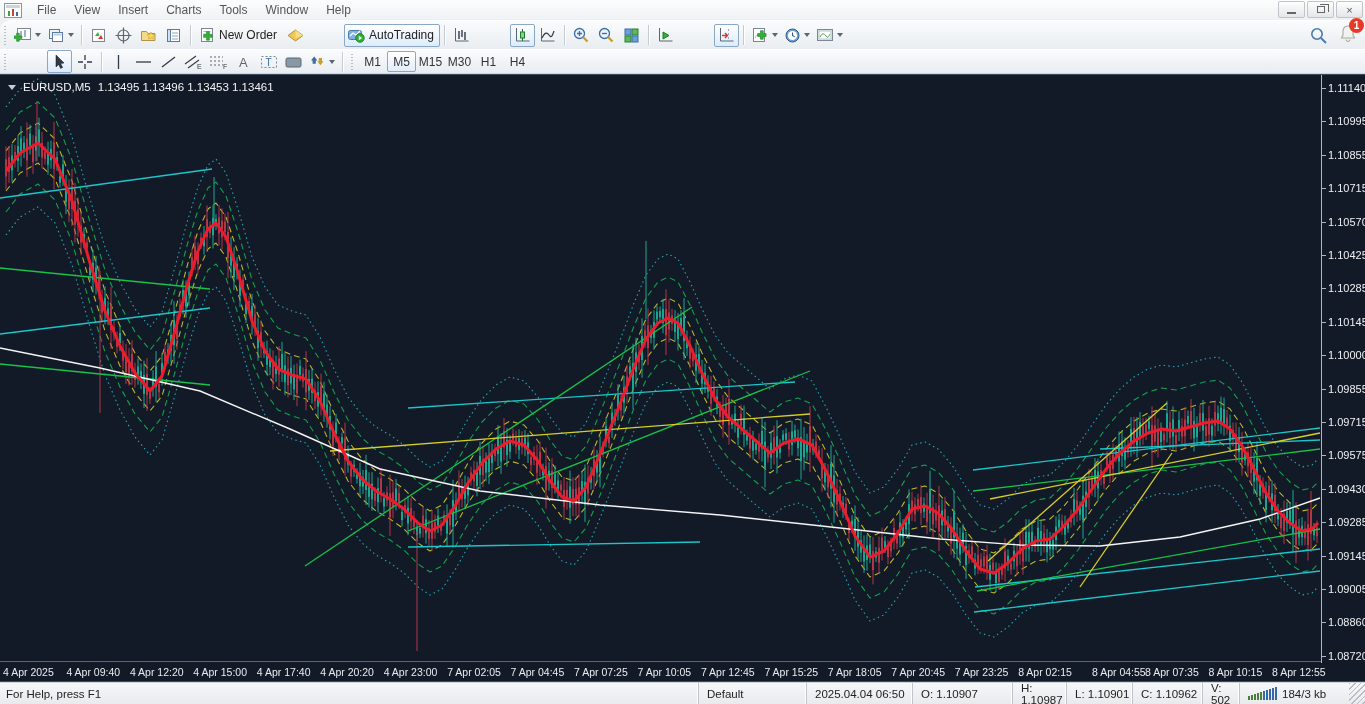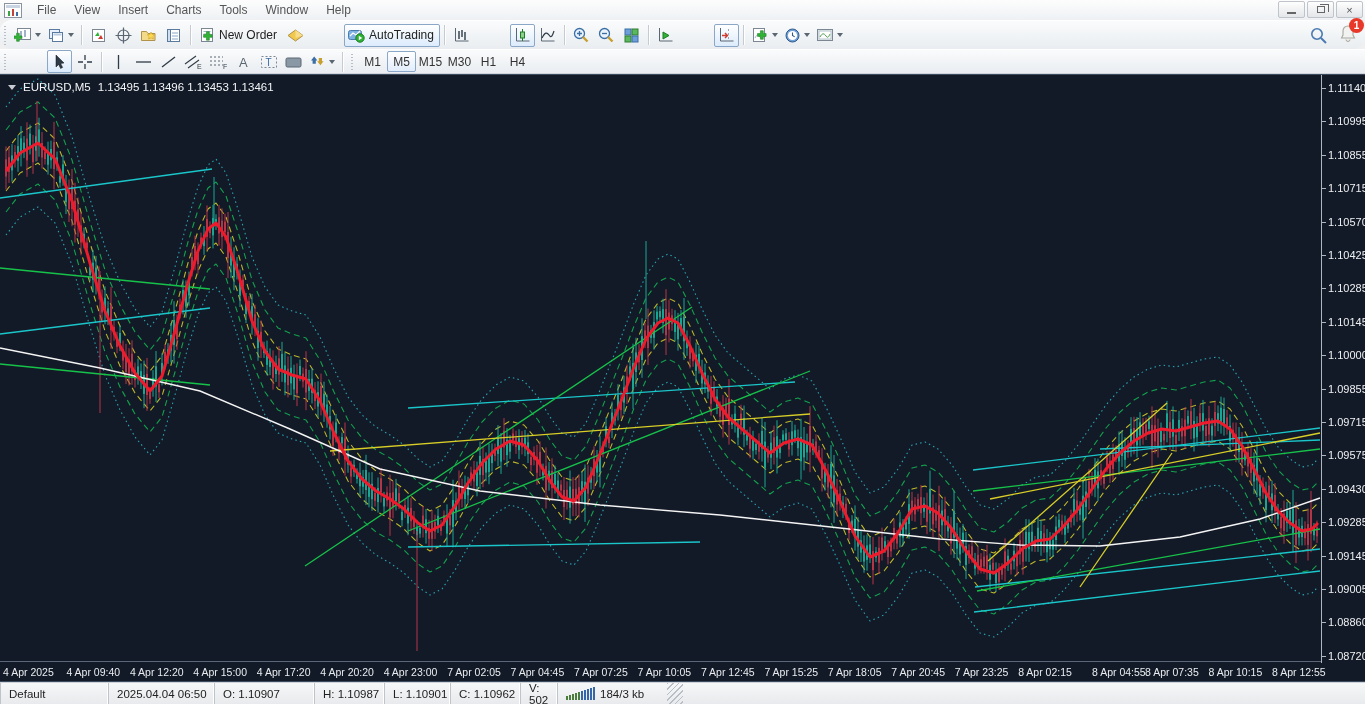--- a/index.html
+++ b/index.html
@@ -1266,51 +1266,52 @@
       <div class="ptick" style="top: 474.6px;">1.09145</div>
       <div class="ptick" style="top: 508px;">1.09005</div>
       <div class="ptick" style="top: 541.4px;">1.08860</div>
       <div class="ptick" style="top: 574.8px;">1.08720</div>
     </div>
   <div class="time-axis">
       <div class="ttick" style="left: 3px;">4 Apr 2025</div>
       <div class="ttick" style="left: 66.45px;">4 Apr 09:40</div>
       <div class="ttick" style="left: 129.9px;">4 Apr 12:20</div>
       <div class="ttick" style="left: 193.35px;">4 Apr 15:00</div>
-      <div class="ttick" style="left: 256.8px;">4 Apr 17:20</div>
+      <div class="ttick" style="left: 256.8px;">4 Apr 17:40</div>
       <div class="ttick" style="left: 320.25px;">4 Apr 20:20</div>
       <div class="ttick" style="left: 383.7px;">4 Apr 23:00</div>
       <div class="ttick" style="left: 447.15px;">7 Apr 02:05</div>
       <div class="ttick" style="left: 510.6px;">7 Apr 04:45</div>
       <div class="ttick" style="left: 574.05px;">7 Apr 07:25</div>
       <div class="ttick" style="left: 637.5px;">7 Apr 10:05</div>
       <div class="ttick" style="left: 700.95px;">7 Apr 12:45</div>
       <div class="ttick" style="left: 764.4px;">7 Apr 15:25</div>
       <div class="ttick" style="left: 827.85px;">7 Apr 18:05</div>
       <div class="ttick" style="left: 891.3px;">7 Apr 20:45</div>
       <div class="ttick" style="left: 954.75px;">7 Apr 23:25</div>
       <div class="ttick" style="left: 1018.2px;">8 Apr 02:15</div>
       <div class="ttick" style="left: 1076px; margin-left: 16px;">8 Apr 04:55</div>
       <div class="ttick" style="left: 1145.1px;">8 Apr 07:35</div>
       <div class="ttick" style="left: 1208.55px;">8 Apr 10:15</div>
       <div class="ttick" style="left: 1272px;">8 Apr 12:55</div>
     </div>
 </div>
 
 <div class="statusbar">
+  <div class="sb-help">For Help, press F1</div>
   <div class="sb-seg" style="width:108px">
       <span>Default</span>
     </div>
   <div class="sb-seg" style="width:106px">
       <span>2025.04.04 06:50</span>
     </div>
   <div class="sb-seg" style="width:100px">
       <span>O: 1.10907</span>
     </div>
-  <div class="sb-seg" style="width:70px">
+  <div class="sb-seg" style="width:54px">
       <span>H: 1.10987</span>
     </div>
   <div class="sb-seg" style="width:66px">
       <span>L: 1.10901</span>
     </div>
   <div class="sb-seg" style="width:70px">
       <span>C: 1.10962</span>
     </div>
   <div class="sb-seg" style="width:37px">
       <span>V: 502</span>

